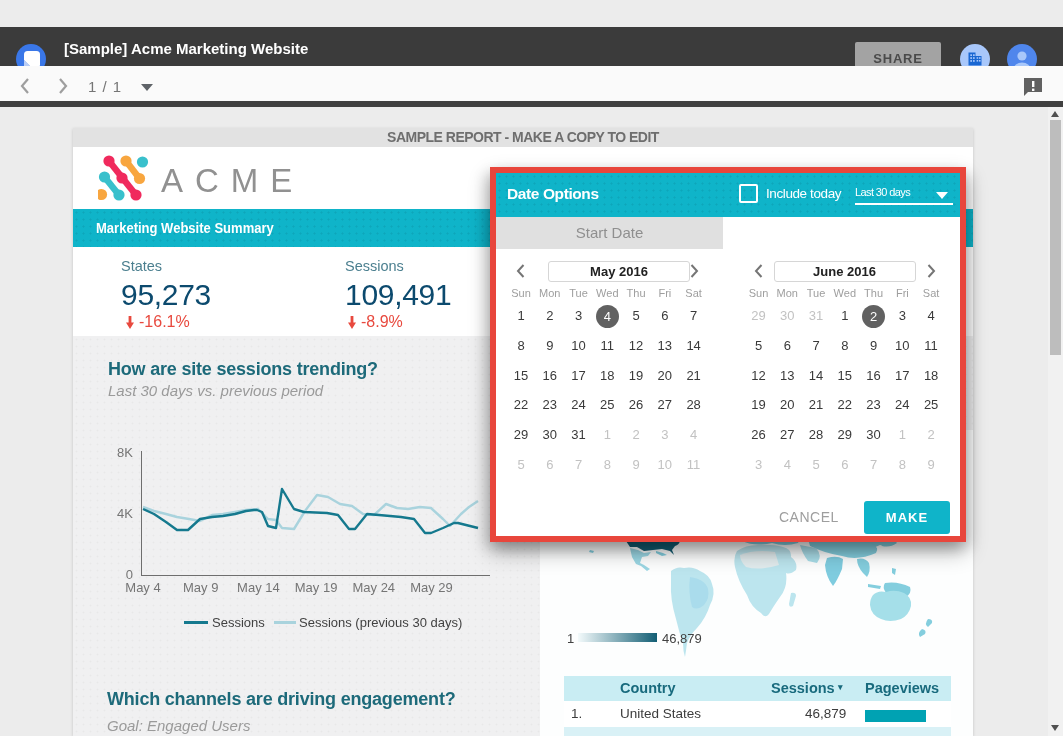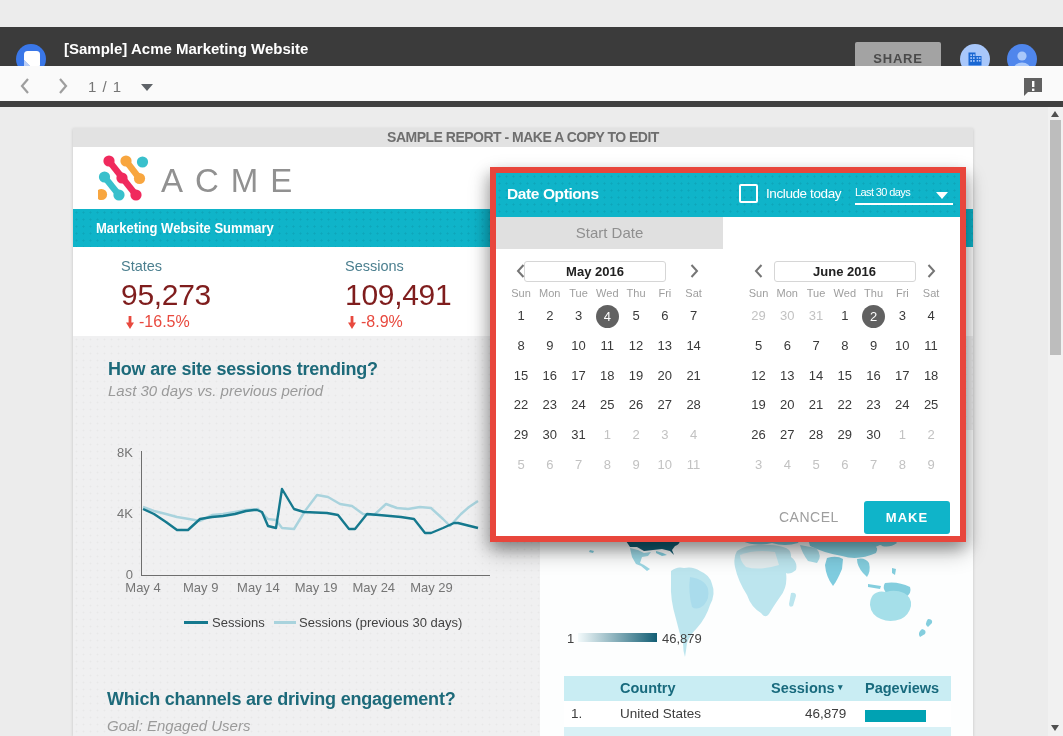--- a/index.html
+++ b/index.html
@@ -31,21 +31,21 @@
 
 
 #card { position:absolute; left:73px; top:128px; width:900px; height:608px; background:#fff; box-shadow:0 1px 3px rgba(0,0,0,.18); }
 #banner { position:absolute; left:0; top:0; width:900px; height:19px; background:#e2e2e2; color:#6e6e6e; font-size:14px; font-weight:700; letter-spacing:-.5px; text-align:center; line-height:19px; }
 #acmetext { position:absolute; left:88px; top:34px; font-size:33px; color:#919191; letter-spacing:12px; font-weight:400; }
 #tealbar { position:absolute; left:0; top:81px; width:900px; height:38px; background:#0fb4c9; background-image:radial-gradient(circle, rgba(0,40,50,.10) .9px, transparent 1.2px); background-size:7px 7px; }
 #tealbar span { position:absolute; left:23px; top:11px; color:#fff; font-size:14px; font-weight:700; transform:scaleX(.93); transform-origin:0 0; white-space:nowrap; }
 #scorestrip { position:absolute; left:0; top:119px; width:900px; height:89px; background:#fff; }
 #graybody { position:absolute; left:0; top:208px; width:900px; height:400px; background:#f0f0f1; background-image:radial-gradient(circle, rgba(0,0,0,.035) .8px, transparent 1.1px); background-size:7px 7px; }
 .sclabel { position:absolute; top:11px; color:#4b7f8f; font-size:14.5px; }
-.scnum { position:absolute; top:31px; color:#7f1d1d; font-size:30px; letter-spacing:-.3px; }
+.scnum { position:absolute; top:31px; color:#0c4a6e; font-size:30px; letter-spacing:-.3px; }
 .scdelta { position:absolute; top:66px; color:#e8493e; font-size:16px; }
 .qhead { position:absolute; color:#1d6a7a; font-size:18px; font-weight:700; letter-spacing:-.2px; }
 .qsub { position:absolute; color:#9a9a9a; font-size:15px; font-style:italic; }
 
 
 #dialog { position:absolute; left:490px; top:167px; width:476px; height:375px; background:#fff; border:6px solid #e8463c; box-shadow:0 10px 20px rgba(0,0,0,.30), -5px 6px 12px rgba(0,0,0,.12), 5px 6px 12px rgba(0,0,0,.12); }
 #dhead { position:absolute; left:0; top:0; width:464px; height:44px; background:#0fb4c9; background-image:radial-gradient(circle, rgba(0,40,50,.10) .9px, transparent 1.2px); background-size:7px 7px; }
 #dhead .ttl { position:absolute; left:11px; top:12px; color:#fff; font-size:15.5px; font-weight:700; letter-spacing:-.4px; }
 #chk { position:absolute; left:243px; top:11px; width:19px; height:19px; border:2px solid #fff; border-radius:2px; }
 #inctoday { position:absolute; left:270px; top:13px; color:#fff; font-size:13.5px; font-weight:500; letter-spacing:-.4px; }
@@ -96,21 +96,21 @@
     <div id="acmetext">ACME</div>
     <div id="tealbar">
         <span>Marketing Website Summary</span>
       </div>
     <div id="scorestrip">
       <div class="sclabel" style="left:48px;">States</div>
       <div class="scnum" style="left:48px;">95,273</div>
       <svg class="abs" style="left:53px; top:69px;" width="8" height="13" viewBox="0 0 8 13">
           <path d="M2.6 0 h2.8 v6.5 h2.6 l-4 6.5 -4 -6.5 h2.6 z" fill="#e8493e"></path>
         </svg>
-      <div class="scdelta" style="left:66px;">-16.5%</div>
+      <div class="scdelta" style="left:66px;">-16.1%</div>
       <div class="sclabel" style="left:272px;">Sessions</div>
       <div class="scnum" style="left:272px;">109,491</div>
       <svg class="abs" style="left:275px; top:69px;" width="8" height="13" viewBox="0 0 8 13">
           <path d="M2.6 0 h2.8 v6.5 h2.6 l-4 6.5 -4 -6.5 h2.6 z" fill="#e8493e"></path>
         </svg>
       <div class="scdelta" style="left:288px;">-8.9%</div>
     </div>
     <div id="graybody"></div>
     <div class="qhead" style="left:35px; top:231px;">How are site sessions trending?</div>
     <div class="qsub" style="left:35px; top:254px;">Last 30 days vs. previous period</div>
@@ -187,21 +187,21 @@
       <div id="chk"></div>
       <div id="inctoday">Include today</div>
       <div id="last30">Last 30 days</div>
       <div id="ddcaret"></div>
       <div id="ddline"></div>
     </div>
     <div class="tab" style="left:0; width:227px;">Start Date</div>
     <div id="cal"></div>
     <div id="cancel">CANCEL</div>
     <div id="apply">MAKE</div>
-  <div class="monthbox" style="left:28px;">May 2016</div>
+  <div class="monthbox" style="left:52px;">May 2016</div>
       <div class="dow" style="left:10.5px;">Sun</div>
       <div class="dow" style="left:39.269999999999996px;">Mon</div>
       <div class="dow" style="left:68.03999999999999px;">Tue</div>
       <div class="dow" style="left:96.81px;">Wed</div>
       <div class="dow" style="left:125.57999999999998px;">Thu</div>
       <div class="dow" style="left:154.35px;">Fri</div>
       <div class="dow" style="left:183.12px;">Sat</div>
       <div class="day" style="left:10.5px; top:135px;">1</div>
       <div class="day" style="left:39.269999999999996px; top:135px;">2</div>
       <div class="day" style="left:68.03999999999999px; top:135px;">3</div>

